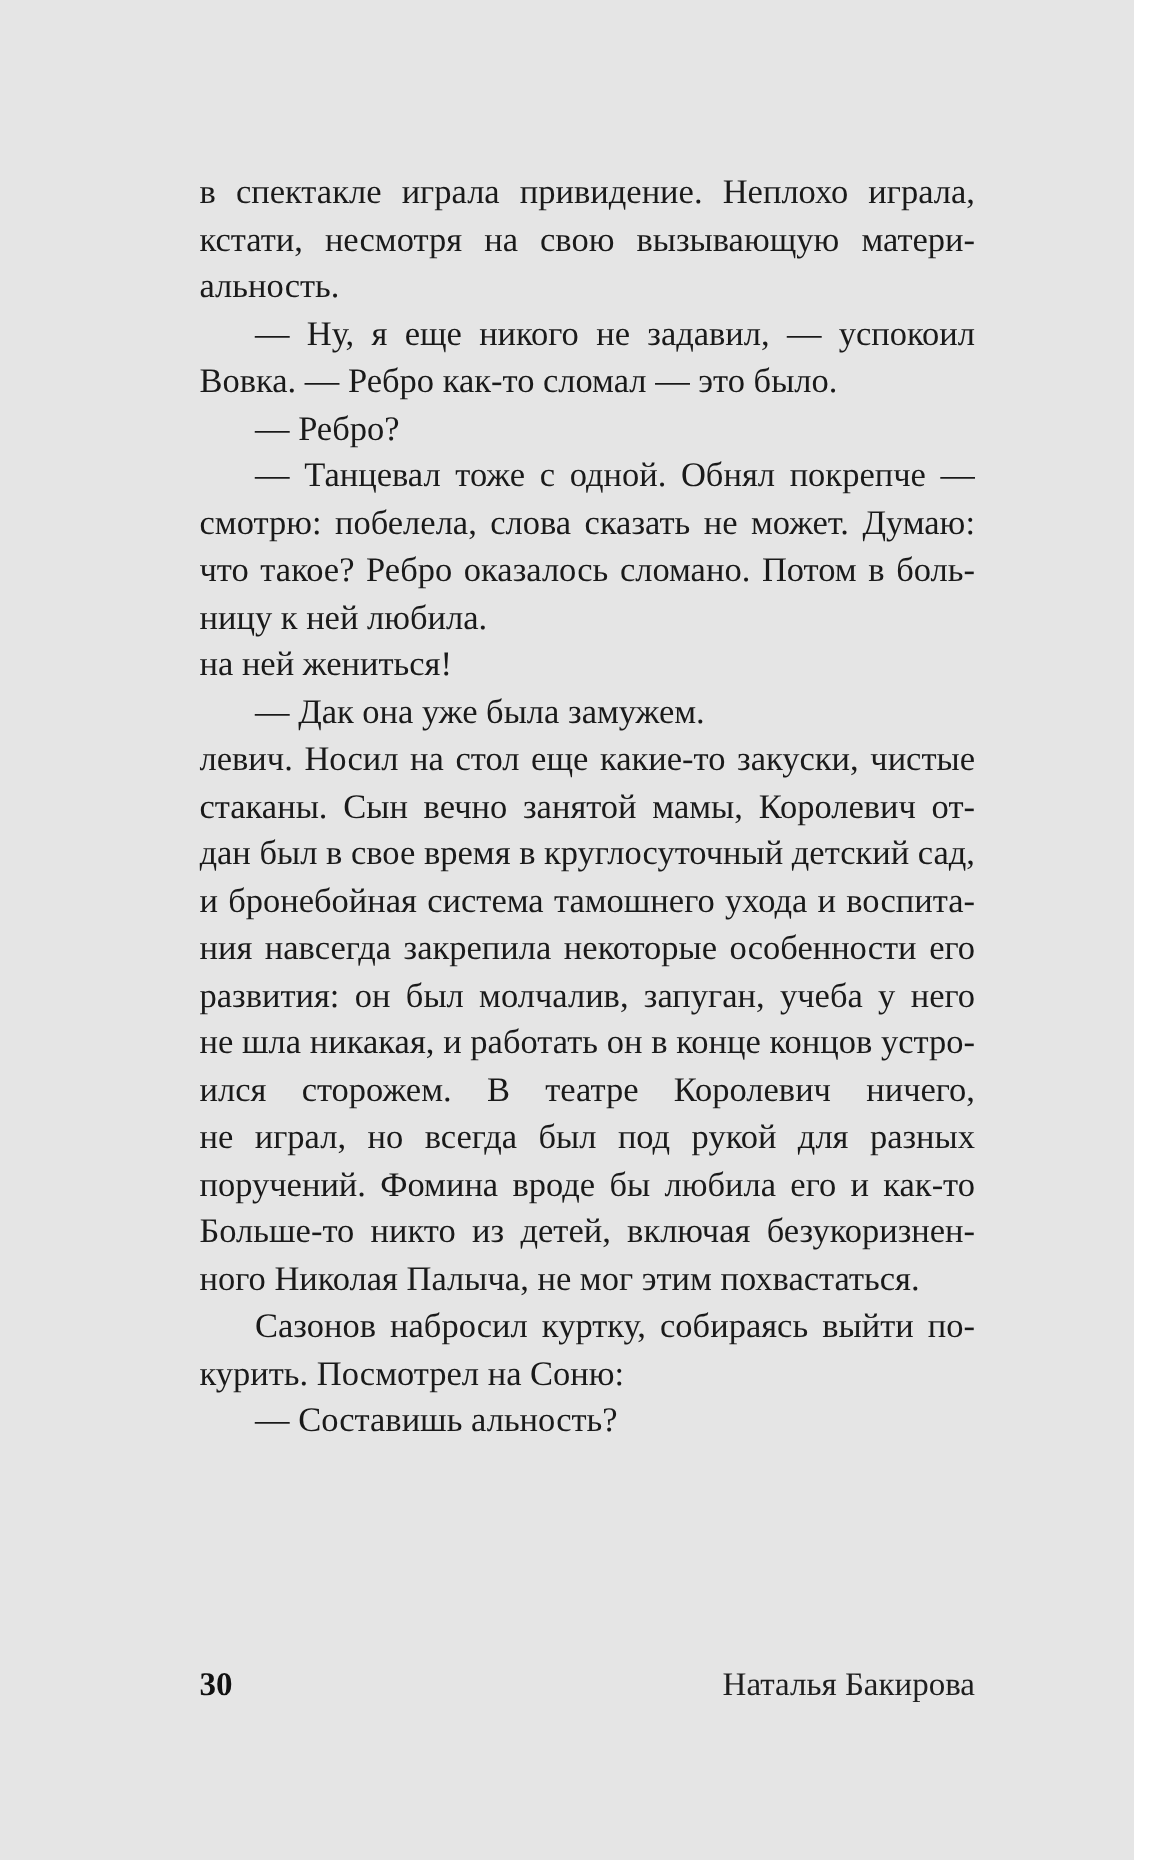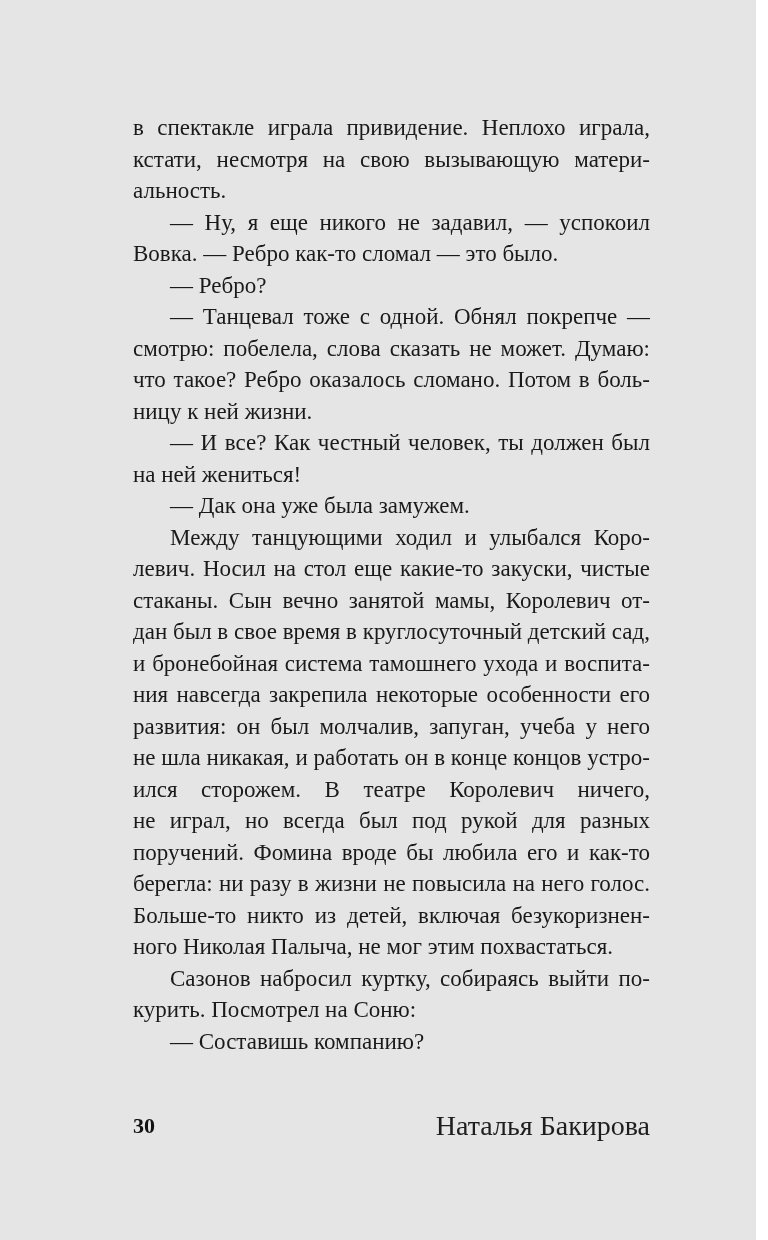--- a/index.html
+++ b/index.html
@@ -46,58 +46,55 @@
     display: flex;
     justify-content: space-between;
     align-items: center;
   }
   .page-number {
     font-size: 22px;
     font-weight: bold;
     color: #111111;
   }
   .author {
-    font-size: 28px;
+    font-size: 22px;
     font-weight: normal;
     color: #1e1e1e;
   }
 </style>
 </head>
 <body>
 
 <div class="page">
   <div class="text-block" id="text-block">
       <div class="line">в спектакле играла привидение. Неплохо играла,</div>
       <div class="line">кстати, несмотря на свою вызывающую матери-</div>
       <div class="line para-end">альность.</div>
       <div class="line indent">— Ну, я еще никого не задавил, — успокоил</div>
       <div class="line para-end">Вовка. — Ребро как-то сломал — это было.</div>
       <div class="line para-end indent">— Ребро?</div>
       <div class="line indent">— Танцевал тоже с одной. Обнял покрепче —</div>
       <div class="line">смотрю: побелела, слова сказать не может. Думаю:</div>
       <div class="line">что такое? Ребро оказалось сломано. Потом в боль-</div>
-      <div class="line para-end">ницу к ней жизни.</div>
-      <div class="line indent">— И все? Как честный человек, ты должен был</div>
+      <div class="line para-end">ницу к ней любила.</div>
       <div class="line para-end">на ней жениться!</div>
       <div class="line para-end indent">— Дак она уже была замужем.</div>
-      <div class="line indent">Между танцующими ходил и улыбался Коро-</div>
       <div class="line">левич. Носил на стол еще какие-то закуски, чистые</div>
       <div class="line">стаканы. Сын вечно занятой мамы, Королевич от-</div>
       <div class="line">дан был в свое время в круглосуточный детский сад,</div>
       <div class="line">и бронебойная система тамошнего ухода и воспита-</div>
       <div class="line">ния навсегда закрепила некоторые особенности его</div>
       <div class="line">развития: он был молчалив, запуган, учеба у него</div>
       <div class="line">не шла никакая, и работать он в конце концов устро-</div>
       <div class="line">ился сторожем. В театре Королевич ничего, конечно,</div>
       <div class="line">не играл, но всегда был под рукой для разных мелких</div>
       <div class="line">поручений. Фомина вроде бы любила его и как-то</div>
-      <div class="line">берегла: ни разу в жизни не повысила на него голос.</div>
       <div class="line">Больше-то никто из детей, включая безукоризнен-</div>
       <div class="line para-end">ного Николая Палыча, не мог этим похвастаться.</div>
       <div class="line indent">Сазонов набросил куртку, собираясь выйти по-</div>
       <div class="line para-end">курить. Посмотрел на Соню:</div>
-      <div class="line para-end indent">— Составишь компанию?</div>
+      <div class="line para-end indent">— Составишь альность?</div>
     </div>
   <div class="footer">
     <span class="page-number">30</span>
     <span class="author">Наталья Бакирова</span>
   </div>
 </div>
 
 </body></html>

